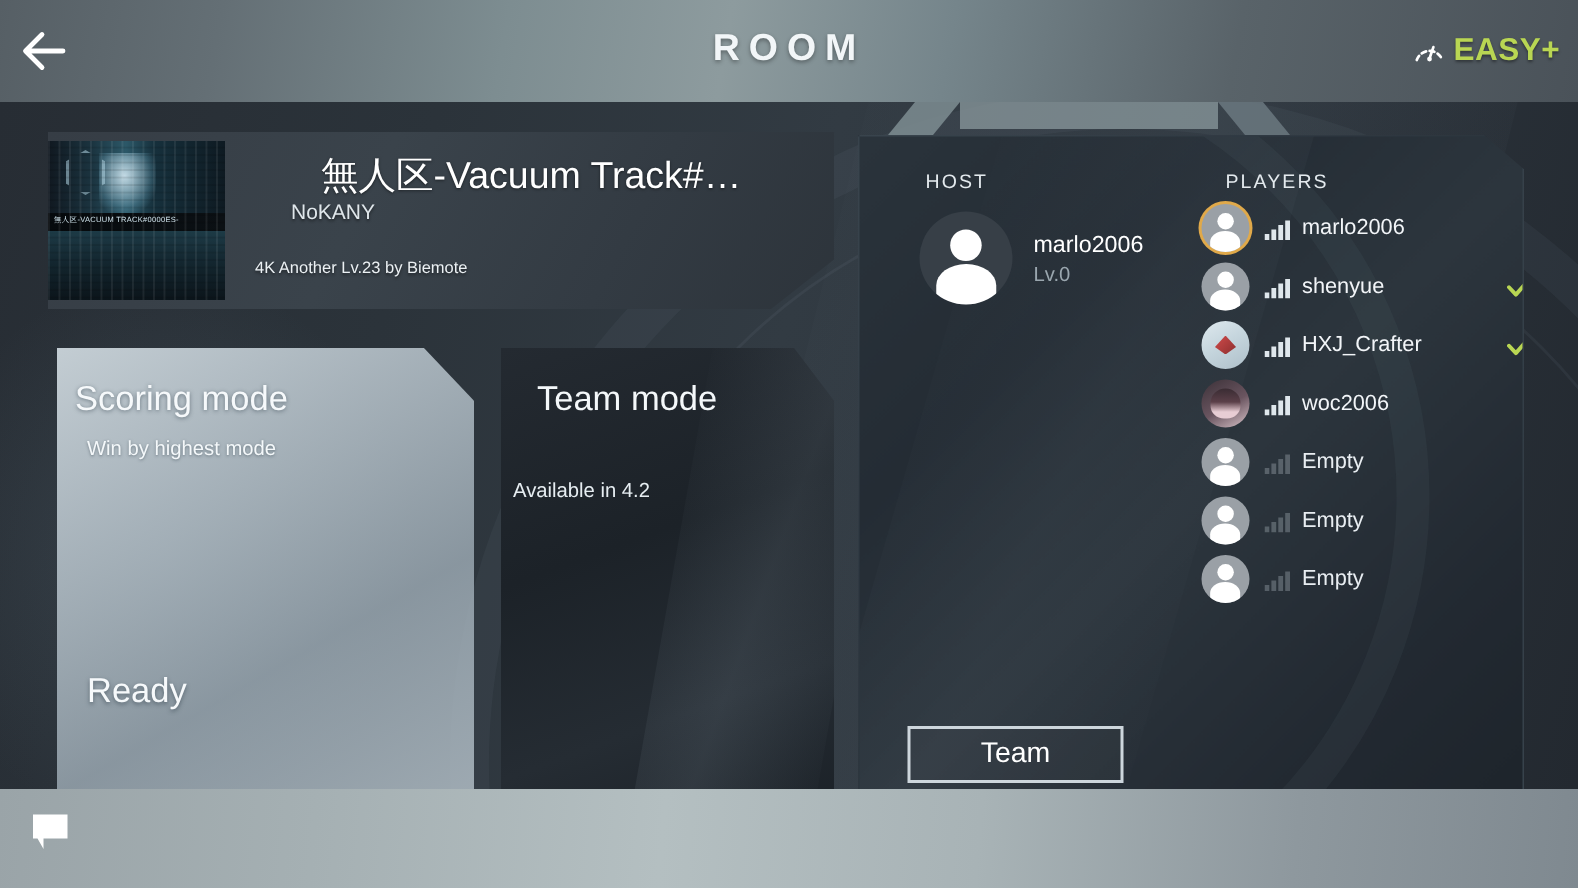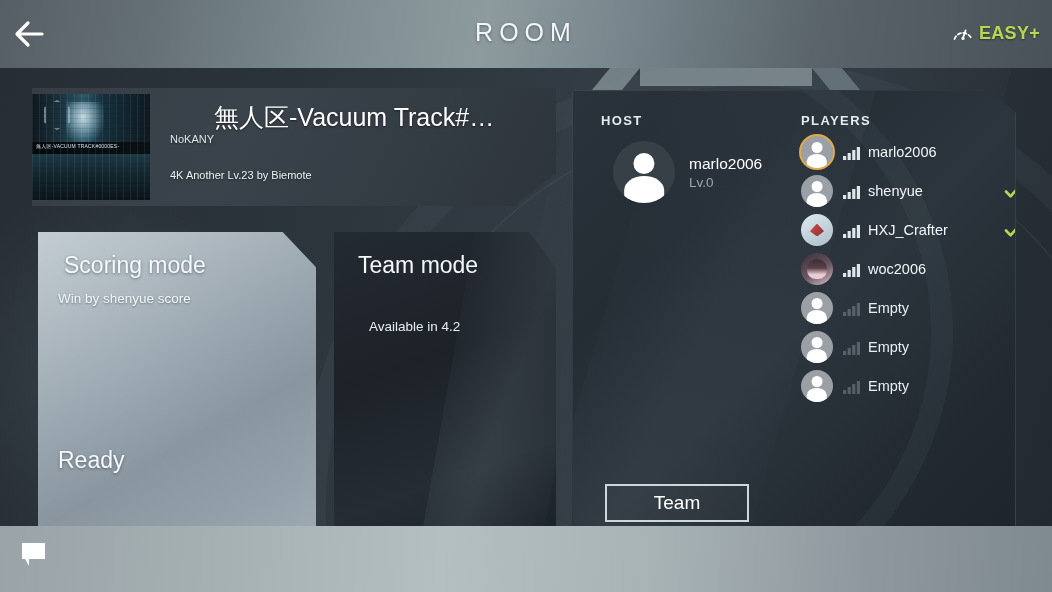--- a/index.html
+++ b/index.html
@@ -68,34 +68,34 @@
   .header-notch {
     position: absolute; left:0; top:68px; width:1052px; height:22px;
     z-index: 19;
   }
   .header-title {
     position: absolute; left:0; right:0; top:18px;
     text-align: center;
     color: #f2f6f8;
     font-size: 25px;
     letter-spacing: 6px;
-    font-weight: 400;
+    font-weight: 700;
     text-shadow: 0 1px 3px rgba(0,0,0,0.35);
   }
   .back-btn {
     position: absolute; left: 12px; top: 14px;
     width: 44px; height: 40px;
     cursor: pointer;
   }
   .difficulty {
     position: absolute; right: 12px; top: 22px;
     display: flex; align-items: center; gap: 4px;
   }
   .difficulty-label {
-    font-size: 18px; font-weight: bold;
+    font-size: 21px; font-weight: bold;
     color: #b9d653;
     letter-spacing: 0.3px;
     text-shadow: 0 1px 2px rgba(0,0,0,0.4);
   }
 
   
   .footer {
     position: absolute; left:0; bottom:0; width:1052px; height:66px;
     background: linear-gradient(95deg, #9aa4a8 0%, #a5b0b3 20%, #b4bfc1 42%, #a8b3b6 62%, #8e989e 82%, #7f8990 100%);
     z-index: 20;
@@ -154,22 +154,23 @@
     background-size: 7px 100%, 100% 5px;
   }
   .song-meta { position:absolute; left:138px; top:14px; width:370px; }
   .song-title {
     color:#ffffff; font-size:25px; line-height:30px;
     white-space: nowrap; overflow:hidden; text-overflow: clip;
     text-shadow: 0 1px 2px rgba(0,0,0,0.5);
     margin-left: 44px;
   }
   .song-artist {
-    color:#dfe6ea; font-size:11px; margin-top:1px;
+    color:#dfe6ea; font-size:14px; margin-top:1px;
     text-shadow: 0 1px 2px rgba(0,0,0,0.45);
+    margin-left: 24px;
   }
   .song-chart {
     color:#ecf1f4; font-size:11px; margin-top:24px;
     text-shadow: 0 1px 2px rgba(0,0,0,0.45);
   }
 
   
   .mode-scoring {
     position: absolute; left: 38px; top: 232px;
     width: 278px; height: 320px;
@@ -179,24 +180,24 @@
   }
   .mode-team {
     position: absolute; left: 334px; top: 232px;
     width: 222px; height: 320px;
     background: linear-gradient(160deg, #242a31 0%, #1c2228 40%, #252c33 72%, #1a2026 100%);
     clip-path: polygon(0 0, 88% 0, 100% 11%, 100% 100%, 0 100%);
     z-index: 10;
   }
   .mode-title { font-size: 23px; font-weight: 400; }
   .mode-sub { font-size: 13.5px; margin-top: 12px; }
-  .mode-scoring .mode-title { color:#f6f9fb; padding: 20px 0 0 26px; text-shadow: 0 1px 3px rgba(40,55,65,0.55); }
+  .mode-scoring .mode-title { color:#f6f9fb; padding: 20px 0 0 12px; text-shadow: 0 1px 3px rgba(40,55,65,0.55); }
   .mode-scoring .mode-sub { color:#f4f8fa; padding-left: 20px; text-shadow: 0 1px 2px rgba(40,55,65,0.5); }
   .mode-team .mode-title { color:#f4f8fa; padding: 20px 0 0 24px; }
-  .mode-team .mode-sub { color:#e6edf1; padding-left: 35px; margin-top: 40px; }
+  .mode-team .mode-sub { color:#e6edf1; padding-left: 8px; margin-top: 40px; }
   .mods-label {
     position:absolute; left: 20px; bottom: 78px;
     font-size: 23px; color:#f6f9fb;
     text-shadow: 0 1px 3px rgba(40,55,65,0.55);
   }
   .team-shine {
     position:absolute; right:-10px; top:-20px; width:120px; height:380px;
     background: linear-gradient(100deg, rgba(200,220,235,0.00) 0%, rgba(200,220,235,0.10) 50%, rgba(200,220,235,0.00) 100%);
     transform: rotate(10deg);
     pointer-events:none;
@@ -221,21 +222,22 @@
   .room-diag {
     position:absolute; left:30px; top:-60px; width:200px; height:600px;
     background: linear-gradient(100deg, rgba(190,210,225,0) 0%, rgba(190,210,225,0.045) 50%, rgba(190,210,225,0) 100%);
     transform: rotate(16deg);
     pointer-events:none;
   }
   .section-label {
     position:absolute;
     font-size: 13px; letter-spacing: 1.4px;
     color: #e4eaee;
-    font-weight: 700;
+    font-weight: 400;
+    margin-left: 16px;
   }
   .host-label { left: 28px; top: 22px; }
   .players-label { left: 228px; top: 22px; }
 
   .host-block { position:absolute; left: 40px; top: 50px; display:flex; align-items:center; gap:14px; }
   .host-avatar {
     width: 62px; height: 62px; border-radius: 50%;
     background: #373f47;
     position: relative; overflow:hidden;
   }
@@ -340,21 +342,21 @@
     </div>
     <div class="song-meta">
       <div class="song-title">無人区-Vacuum Track#…</div>
       <div class="song-artist">NoKANY</div>
       <div class="song-chart">4K Another Lv.23 by Biemote</div>
     </div>
   </div>
 
   <div class="mode-scoring">
     <div class="mode-title">Scoring mode</div>
-    <div class="mode-sub">Win by shenyue score</div>
+    <div class="mode-sub">Win by highest mode</div>
     <div class="mods-label">Ready</div>
   </div>
 
   <div class="mode-team">
     <div class="team-shine"></div>
     <div class="mode-title">Team mode</div>
     <div class="mode-sub">Available in 4.2</div>
   </div>
 
   <div class="room-panel">

